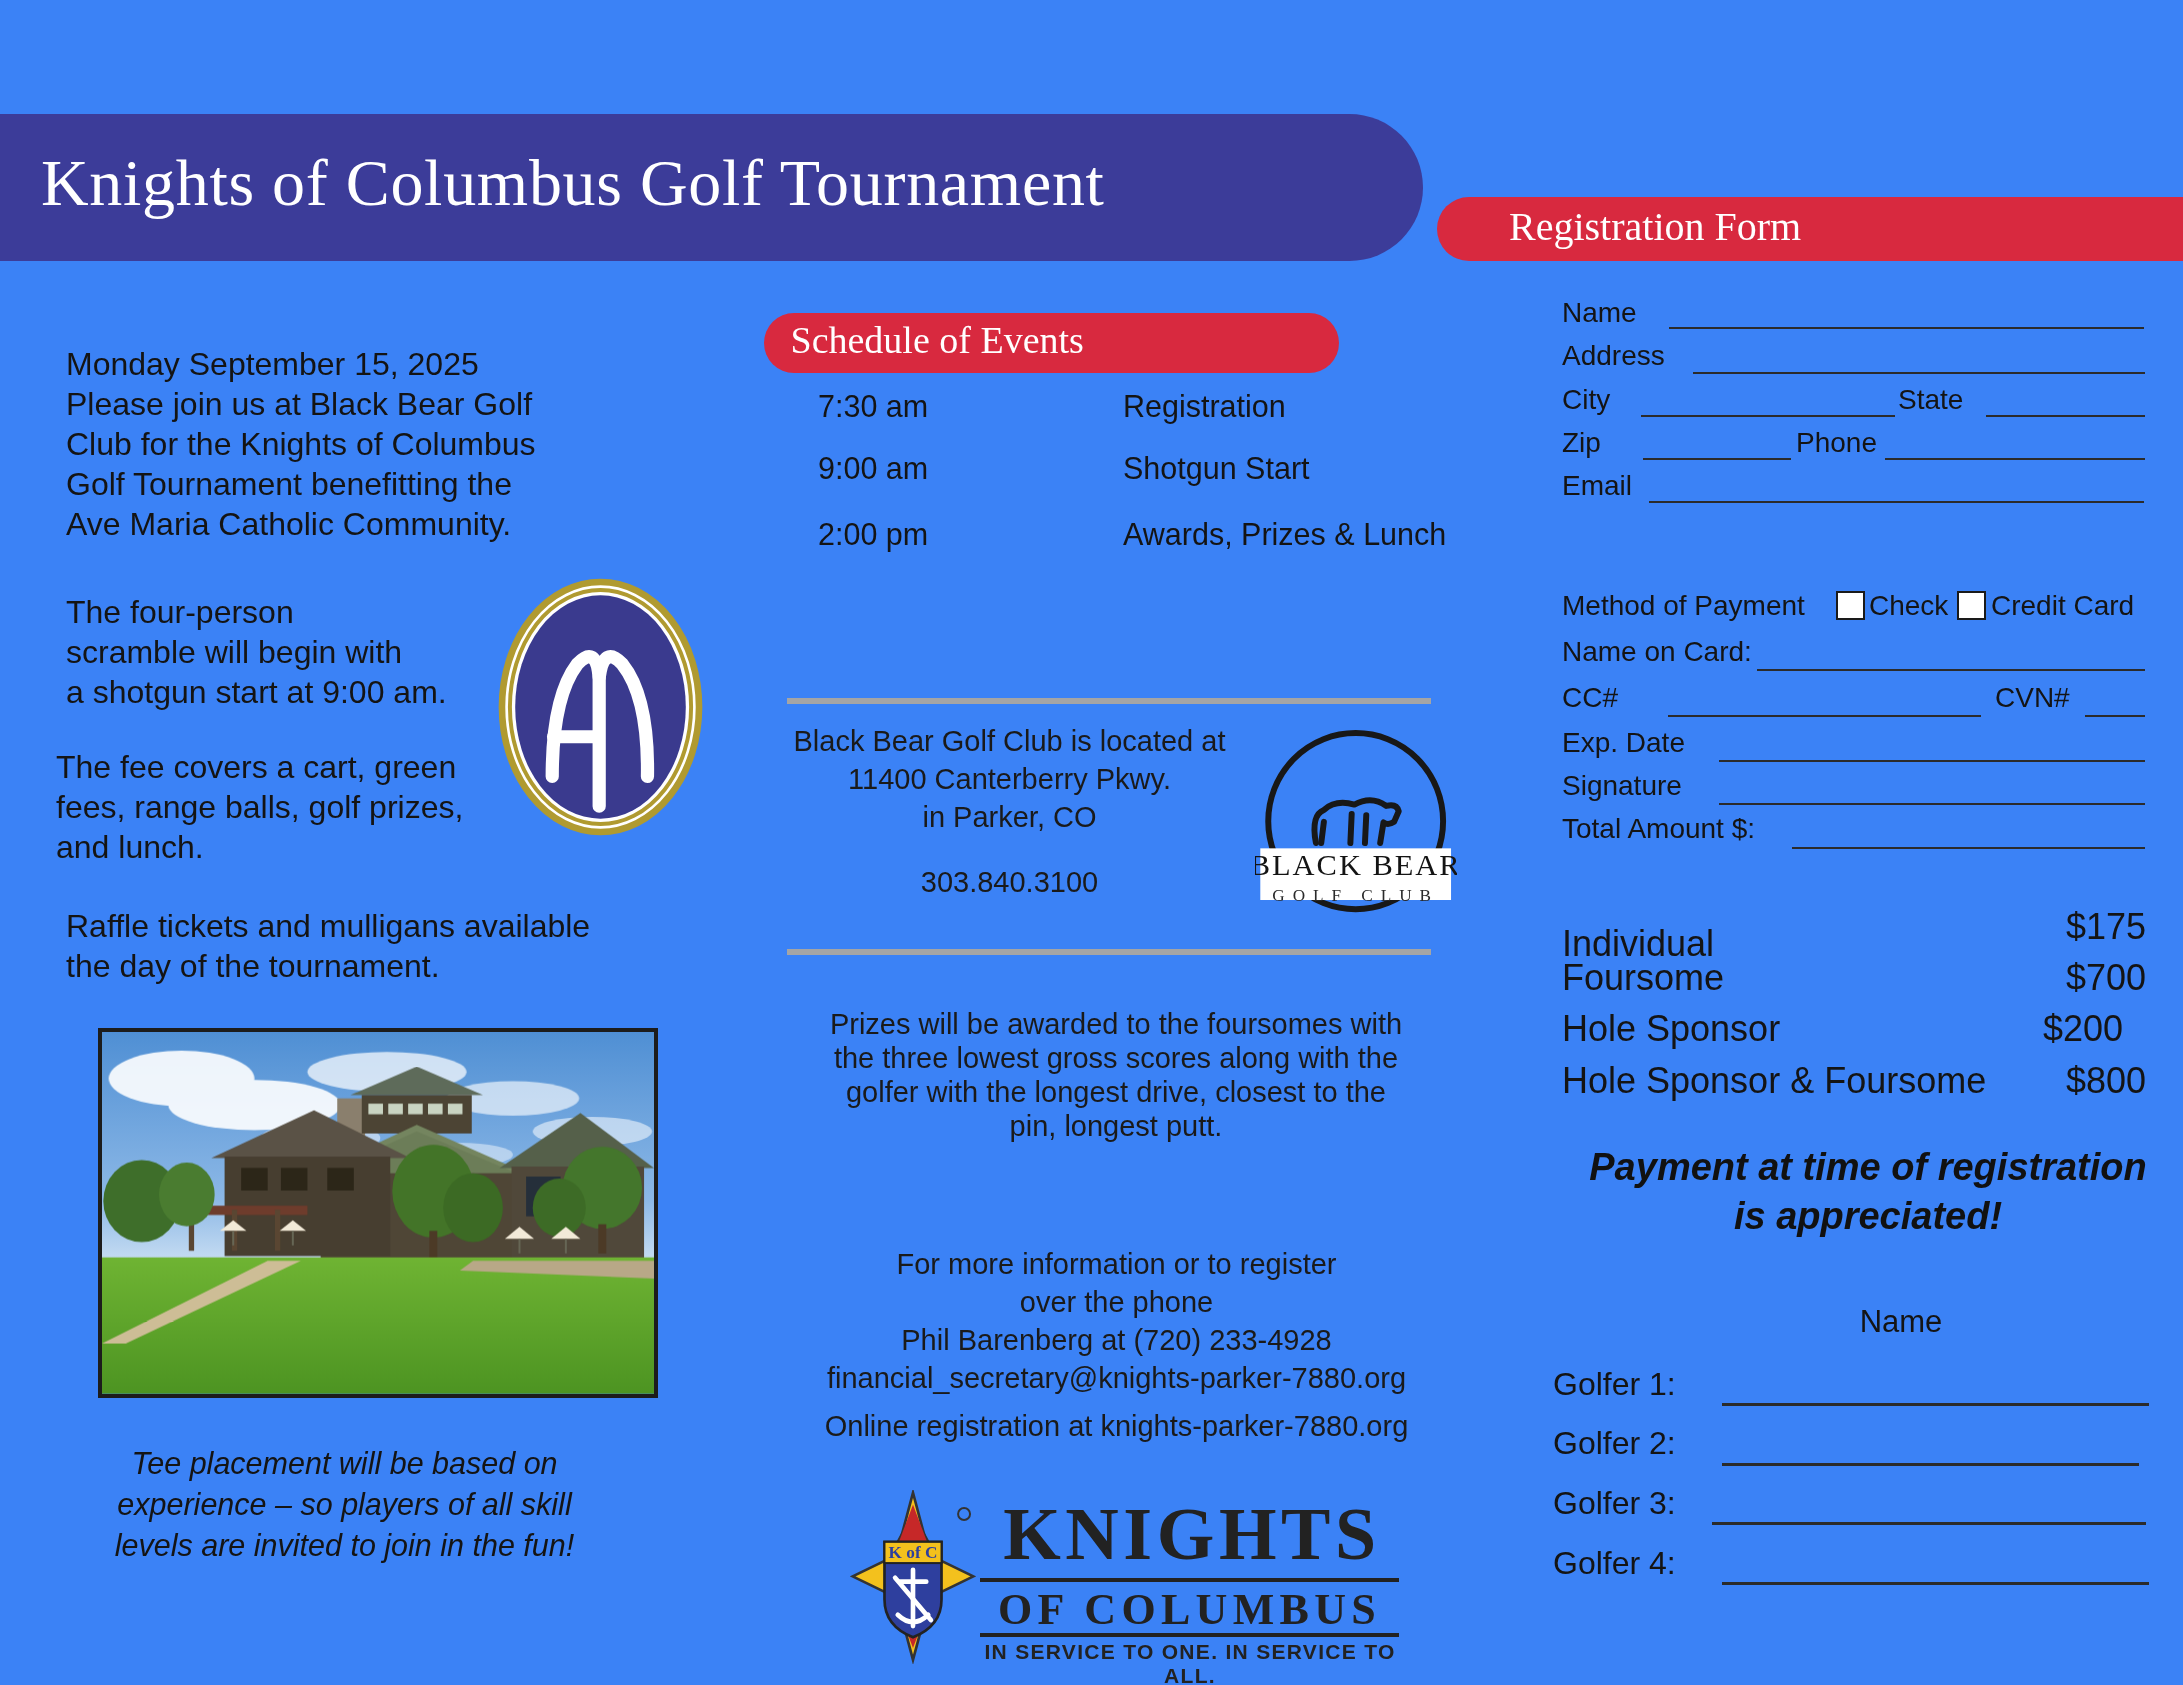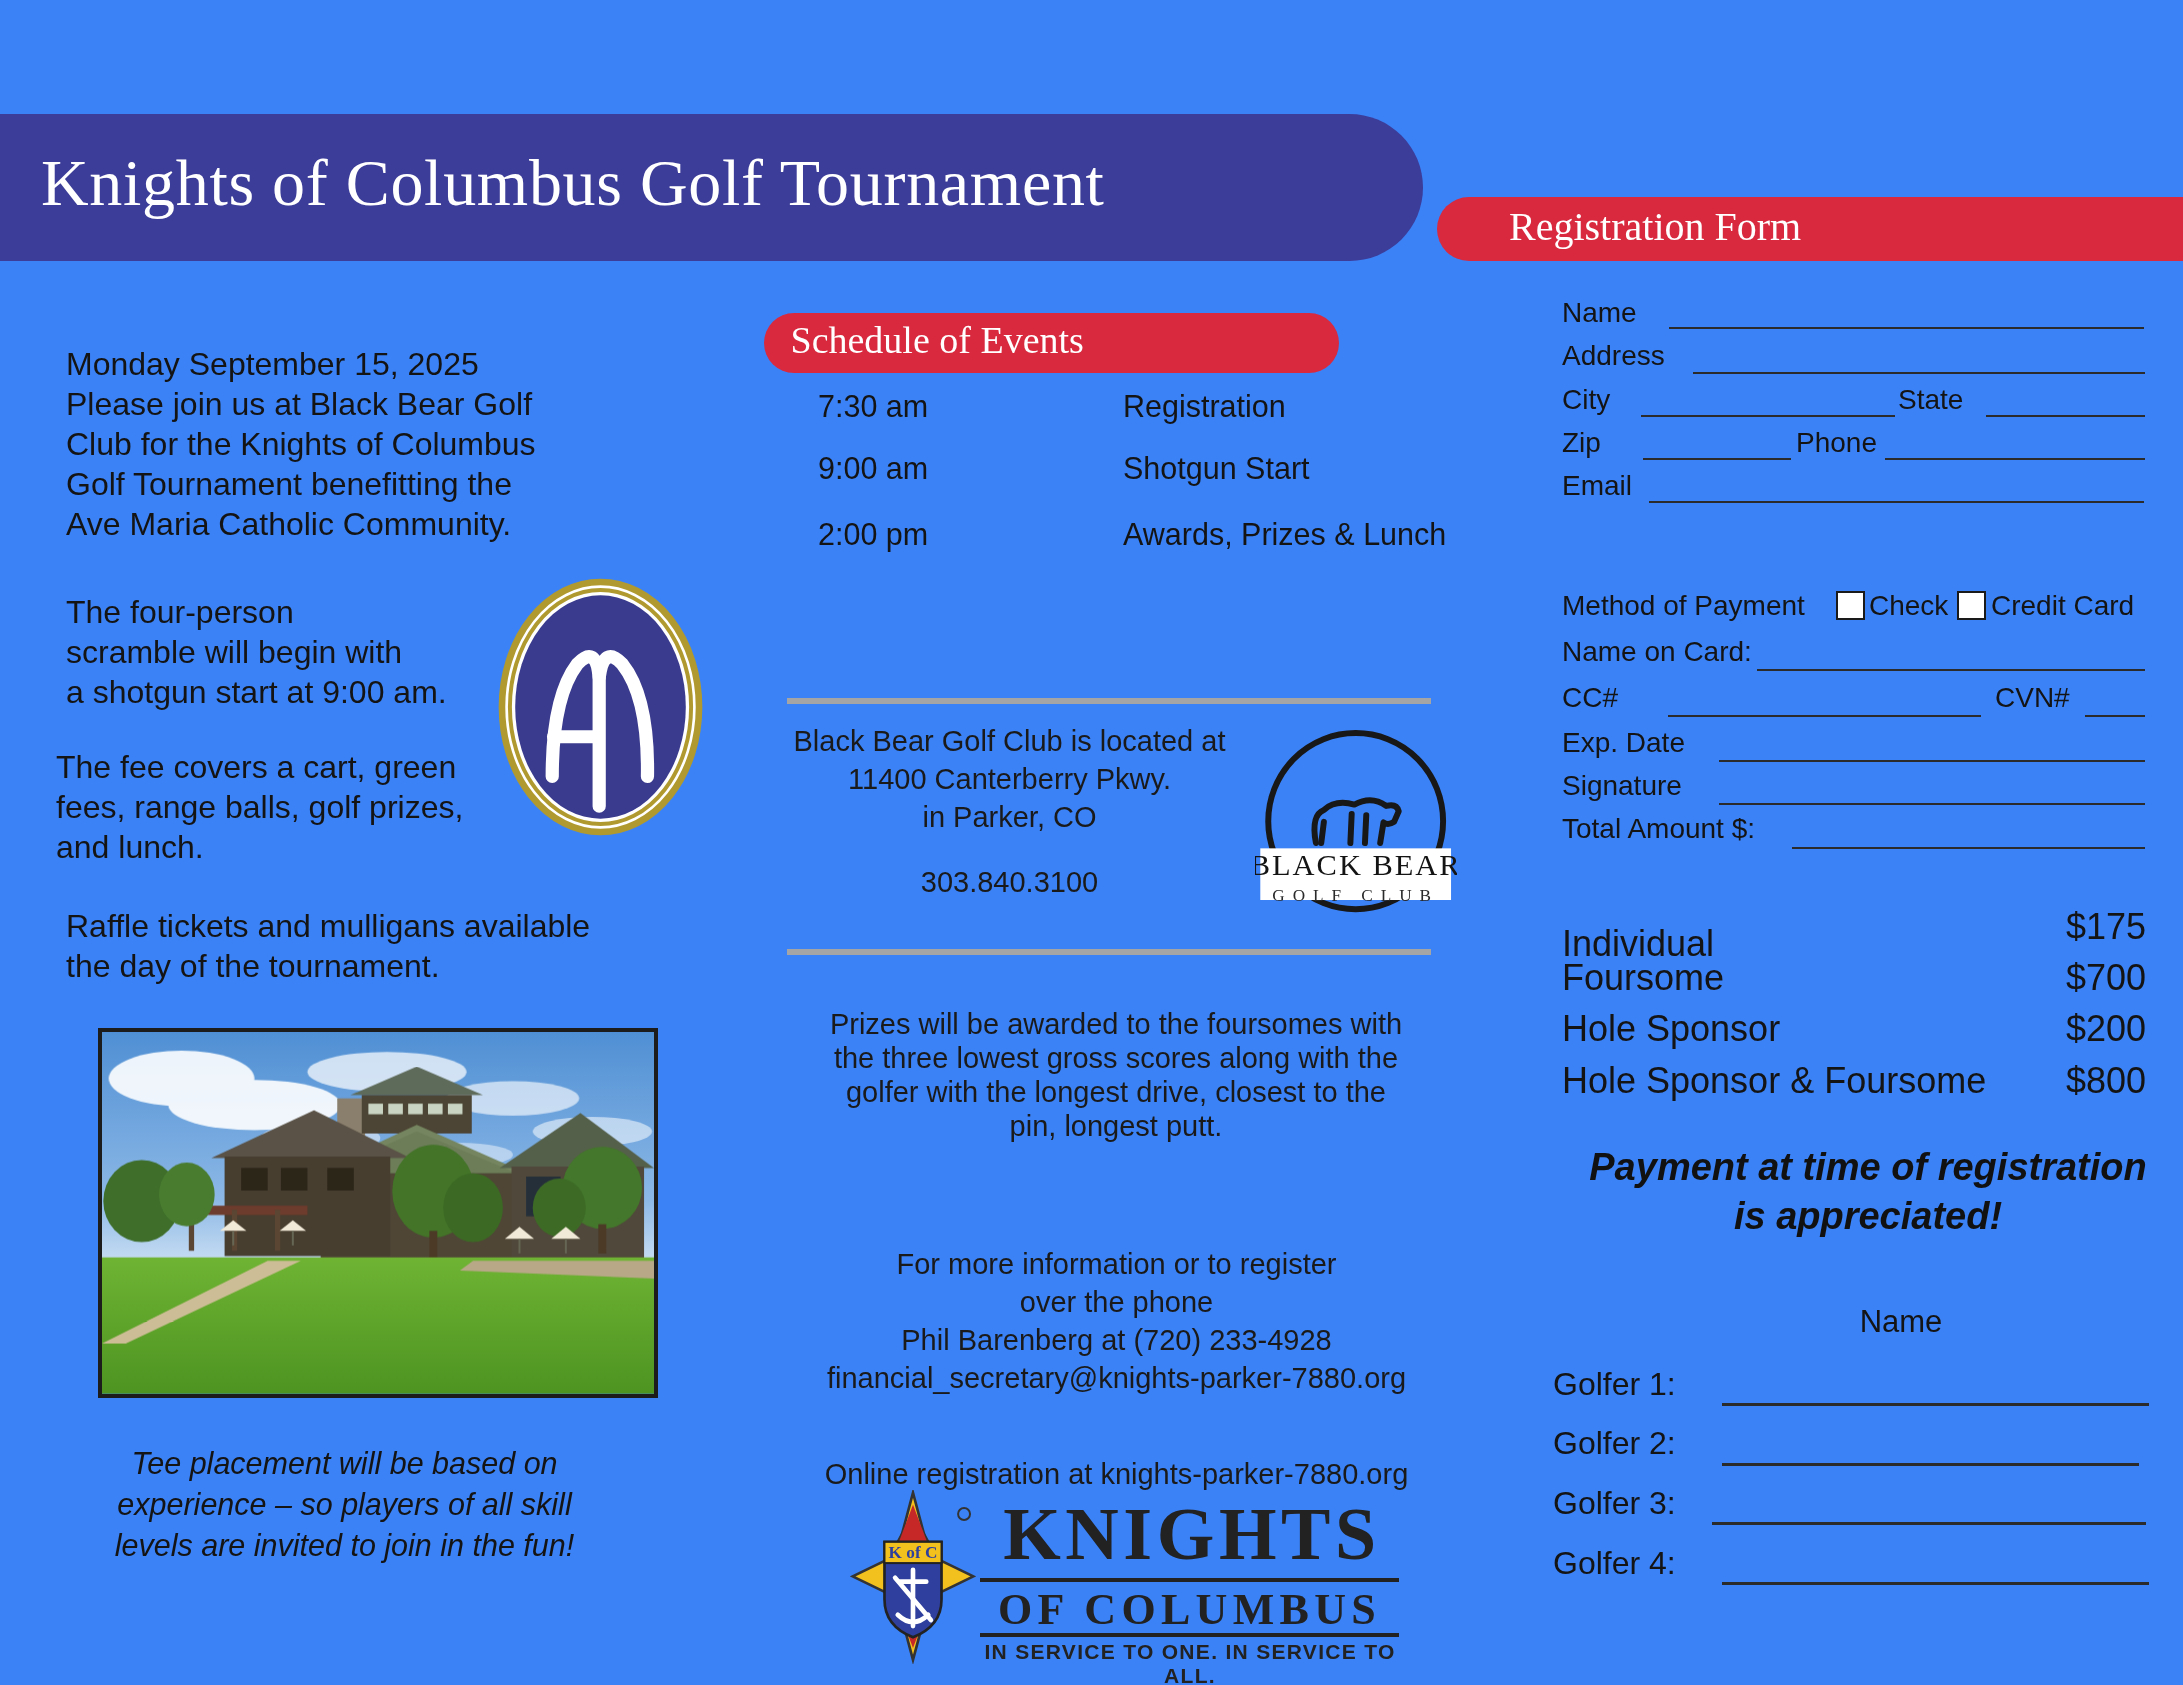--- a/index.html
+++ b/index.html
@@ -227,21 +227,21 @@
     <div>golfer with the longest drive, closest to the</div>
     <div>pin, longest putt.</div>
   </div>
 
   <div class="abs ctr" style="left:772px;top:1245px;width:689px;font-size:29px;line-height:38px;">
     <div>For more information or to register</div>
     <div>over the phone</div>
     <div>Phil Barenberg at (720) 233-4928</div>
     <div>financial_secretary@knights-parker-7880.org</div>
   </div>
-  <div class="abs ctr" style="left:772px;top:1410px;width:689px;font-size:29px;margin-top:48px;">Online registration at knights-parker-7880.org</div>
+  <div class="abs ctr" style="left:772px;top:1410px;width:689px;font-size:29px;">Online registration at knights-parker-7880.org</div>
 
   <svg class="abs" style="left:850px;top:1490px;" width="126" height="174" viewBox="0 0 190 262">
     <polygon points="95,34 146,130 95,226 44,130" fill="#c62828" stroke="#333" stroke-width="3"></polygon>
     <polygon points="95,4 120,98 186,130 120,162 95,256 70,162 4,130 70,98" fill="#f3c11d" stroke="#333" stroke-width="4"></polygon>
     <polygon points="95,22 136,130 95,238 54,130" fill="#c62828"></polygon>
     <path d="M 52 78 L 138 78 L 138 165 Q 138 205 95 222 Q 52 205 52 165 Z" fill="#2e3f9e" stroke="#222" stroke-width="4"></path>
     <rect x="52" y="78" width="86" height="32" fill="#f3c11d" stroke="#222" stroke-width="3"></rect>
     <text x="95" y="103" text-anchor="middle" font-family="Liberation Serif, serif" font-weight="bold" font-size="26" fill="#2e3f9e">K of C</text>
     <g stroke="#ffffff" stroke-width="7" fill="none" stroke-linecap="round">
       <line x1="95" y1="120" x2="95" y2="205"></line>
@@ -302,21 +302,21 @@
   <div class="abs fline thin" style="left:1719px;top:803px;width:426px;"></div>
 
   <div class="abs flabel" style="left:1562px;top:813px;">Total Amount $:</div>
   <div class="abs fline thin" style="left:1792px;top:847px;width:353px;"></div>
 
   <div class="abs price-item" style="left:1562px;top:906px;margin-top:17px;">Individual</div>
   <div class="abs price-val" style="left:2020px;top:906px;width:126px;">$175</div>
   <div class="abs price-item" style="left:1562px;top:957px;">Foursome</div>
   <div class="abs price-val" style="left:2020px;top:957px;width:126px;">$700</div>
   <div class="abs price-item" style="left:1562px;top:1008px;">Hole Sponsor</div>
-  <div class="abs price-val" style="left:2020px;top:1008px;width:126px;">$200</div>
+  <div class="abs price-val" style="left:2020px;top:1008px;width:126px;text-align:center;">$200</div>
   <div class="abs price-item" style="left:1562px;top:1060px;">Hole Sponsor &amp; Foursome</div>
   <div class="abs price-val" style="left:2020px;top:1060px;width:126px;">$800</div>
 
   <div class="abs paynote" style="left:1550px;top:1143px;width:636px;line-height:49px;">
     <div>Payment at time of registration</div>
     <div>is appreciated!</div>
   </div>
 
   <div class="abs golf-header" style="left:1828px;top:1304px;width:146px;">Name</div>
 

